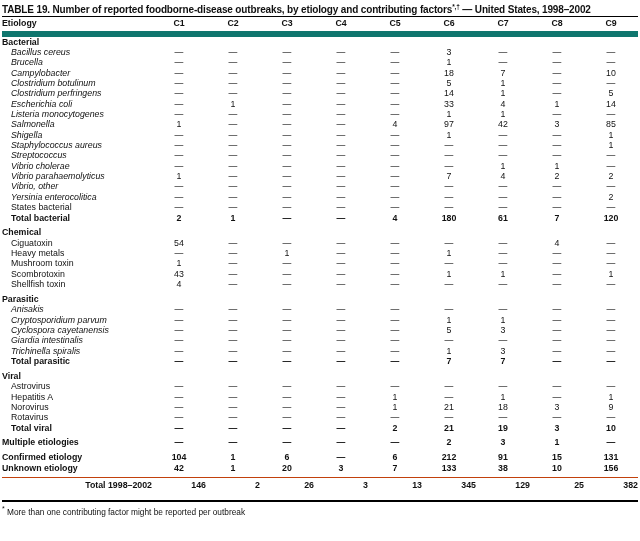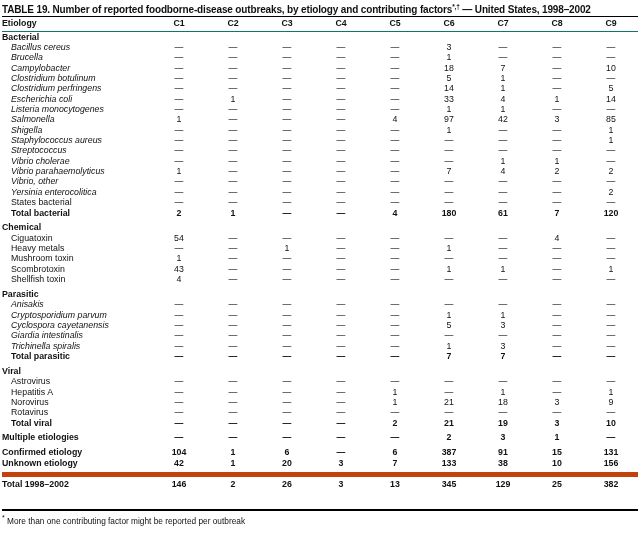--- a/index.html
+++ b/index.html
@@ -16,28 +16,28 @@
   table { border-collapse: collapse; width: 100%; table-layout: fixed; }
   th, td {
     padding: 0; font-size: 8.8px; line-height: 10.35px;
     font-weight: normal; overflow: hidden; white-space: nowrap;
   }
   col.etio { width: 150px; }
   .span-hdr {
     font-weight: bold; text-align: center;
     border-bottom: 1px solid #000; padding-top: 4px; padding-bottom: 1px;
   }
-  tr.cols th { border-bottom: 1px solid #0f766e; padding: 1px 0 2px 0; font-weight: bold; }
+  tr.cols th { border-bottom: 6px solid #0f766e; padding: 1px 0 2px 0; font-weight: bold; }
   .etio-hdr { text-align: left; }
   .num { text-align: center; }
   .b { font-weight: bold; }
   .it { font-style: italic; }
   td.indent { padding-left: 9px; }
   tr.gap td { height: 4.5px; line-height: 4.5px; font-size: 1px; }
-  tr.total-row td { border-top: 5px solid #c2410c; border-bottom: 2.5px solid #000; padding-top: 2px; padding-bottom: 19px; }
+  tr.total-row td { border-top: 1px solid #c2410c; border-bottom: 2.5px solid #000; padding-top: 2px; padding-bottom: 9px; text-align: right; }
   .footnotes { margin-top: 2px; font-size: 8.3px; line-height: 10px; }
   .footnotes sup { font-size: 7px; }
 </style>
 </head>
 <body>
 
 <div class="page">
 
   <div class="title"><span>TABLE 19. Number of reported foodborne-disease outbreaks, by etiology and contributing factors</span><sup>*,†</sup><span> — United States, 1998–2002</span></div>
 
@@ -504,21 +504,21 @@
         <tr class="gap">
           <td colspan="10"></td>
         </tr>
         <tr>
           <td class="label b">Confirmed etiology</td>
           <td class="num b">104</td>
           <td class="num b">1</td>
           <td class="num b">6</td>
           <td class="num b">—</td>
           <td class="num b">6</td>
-          <td class="num b">387</td>
+          <td class="num b">212</td>
           <td class="num b">91</td>
           <td class="num b">15</td>
           <td class="num b">131</td>
         </tr>
         <tr>
           <td class="label b">Unknown etiology</td>
           <td class="num b">42</td>
           <td class="num b">1</td>
           <td class="num b">20</td>
           <td class="num b">3</td>

